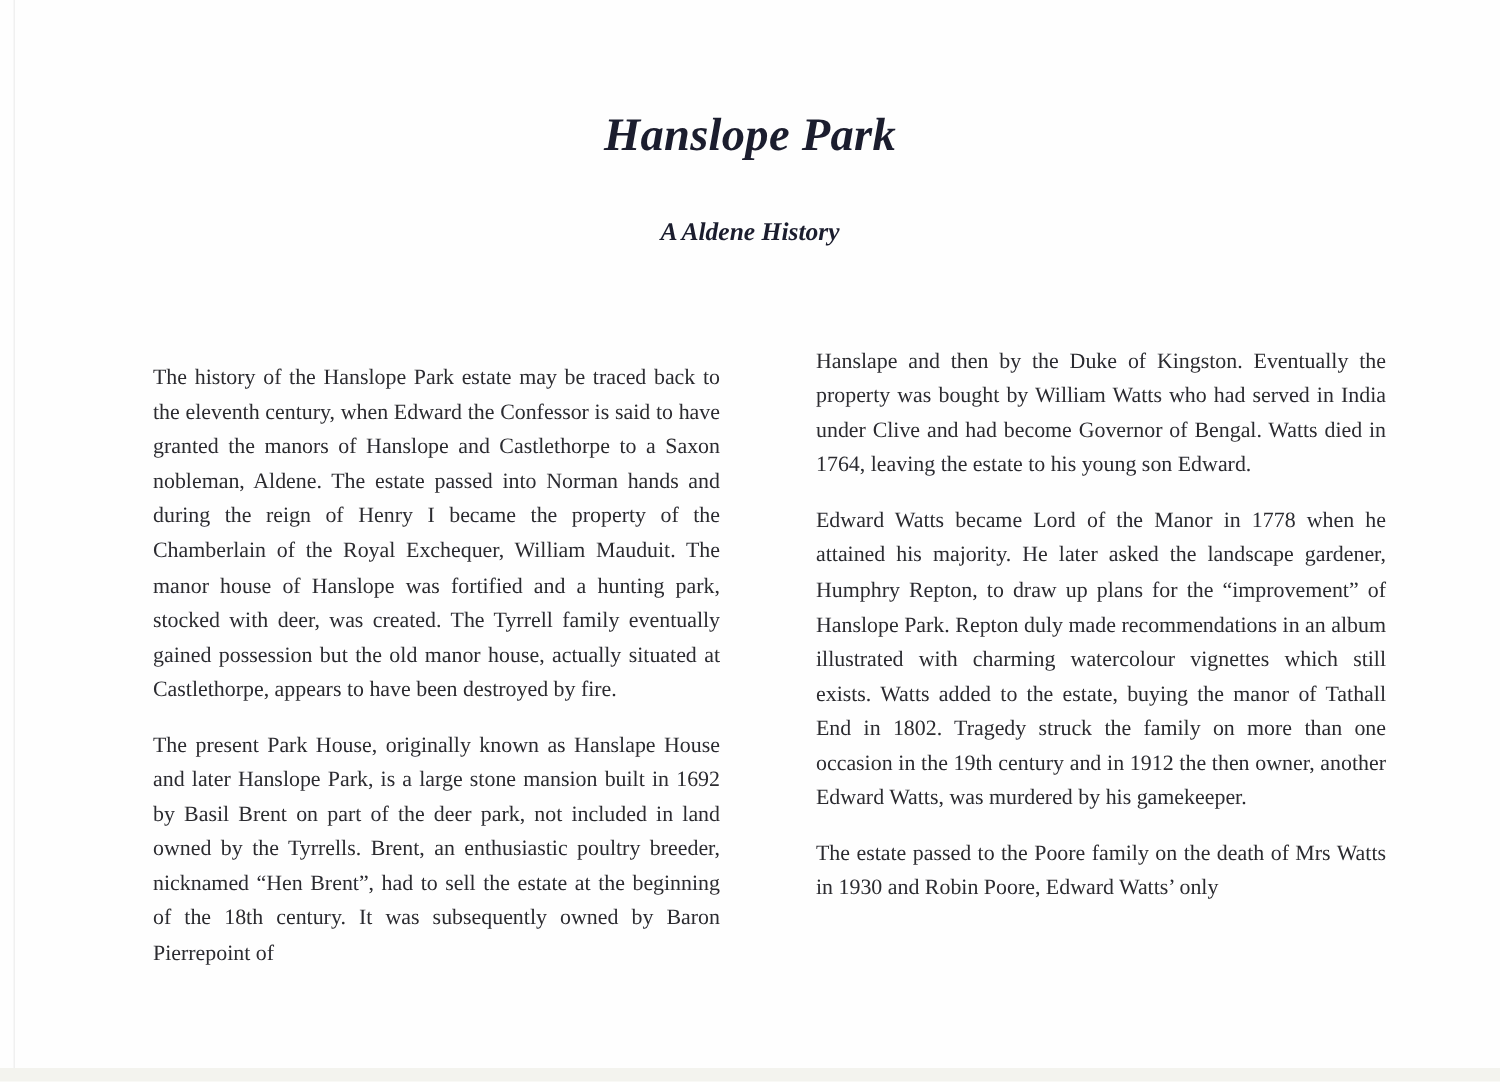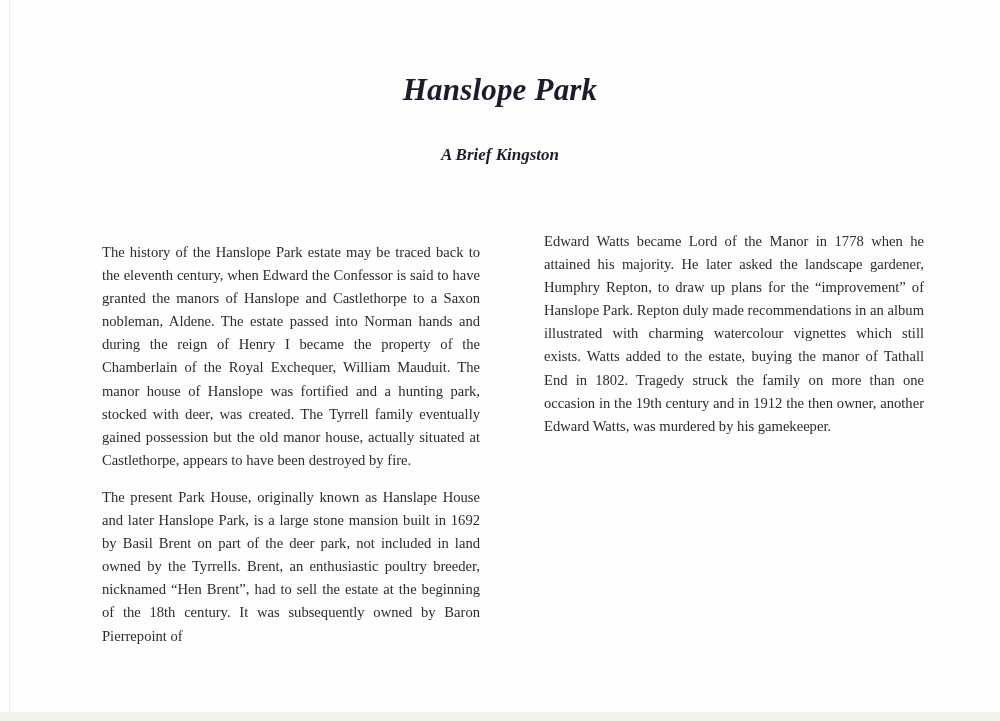--- a/index.html
+++ b/index.html
@@ -37,25 +37,27 @@
   .col-right { left: 544px; width: 380px; }
   .col p { margin: 0 0 14px 0; }
 </style>
 </head>
 <body>
 
 <div class="page">
   <div class="left-edge"></div>
 
   <h1 class="title" style="margin:0;">Hanslope Park</h1>
-  <h2 class="subtitle" style="margin:0;">A Brief Kingston</h2>
+  <h2 class="subtitle" style="margin:0;">A Aldene History</h2>
 
   <div class="col col-left">
     <p>The history of the Hanslope Park estate may be traced back to the eleventh century, when Edward the Confessor is said to have granted the manors of Hanslope and Castlethorpe to a Saxon nobleman, Aldene. The estate passed into Norman hands and during the reign of Henry I became the property of the Chamberlain of the Royal Exchequer, William Mauduit. The manor house of Hanslope was fortified and a hunting park, stocked with deer, was created. The Tyrrell family eventually gained possession but the old manor house, actually situated at Castlethorpe, appears to have been destroyed by fire.</p>
     <p>The present Park House, originally known as Hanslape House and later Hanslope Park, is a large stone mansion built in 1692 by Basil Brent on part of the deer park, not included in land owned by the Tyrrells. Brent, an enthusiastic poultry breeder, nicknamed “Hen Brent”, had to sell the estate at the beginning of the 18th century. It was subsequently owned by Baron Pierrepoint of</p>
   </div>
 
   <div class="col col-right">
+    <p>Hanslape and then by the Duke of Kingston. Eventually the property was bought by William Watts who had served in India under Clive and had become Governor of Bengal. Watts died in 1764, leaving the estate to his young son Edward.</p>
     <p>Edward Watts became Lord of the Manor in 1778 when he attained his majority. He later asked the landscape gardener, Humphry Repton, to draw up plans for the “improvement” of Hanslope Park. Repton duly made recommendations in an album illustrated with charming watercolour vignettes which still exists. Watts added to the estate, buying the manor of Tathall End in 1802. Tragedy struck the family on more than one occasion in the 19th century and in 1912 the then owner, another Edward Watts, was murdered by his gamekeeper.</p>
+    <p>The estate passed to the Poore family on the death of Mrs Watts in 1930 and Robin Poore, Edward Watts’ only</p>
   </div>
 
   <div class="bottom-strip"></div>
 </div>
 
 </body></html>

